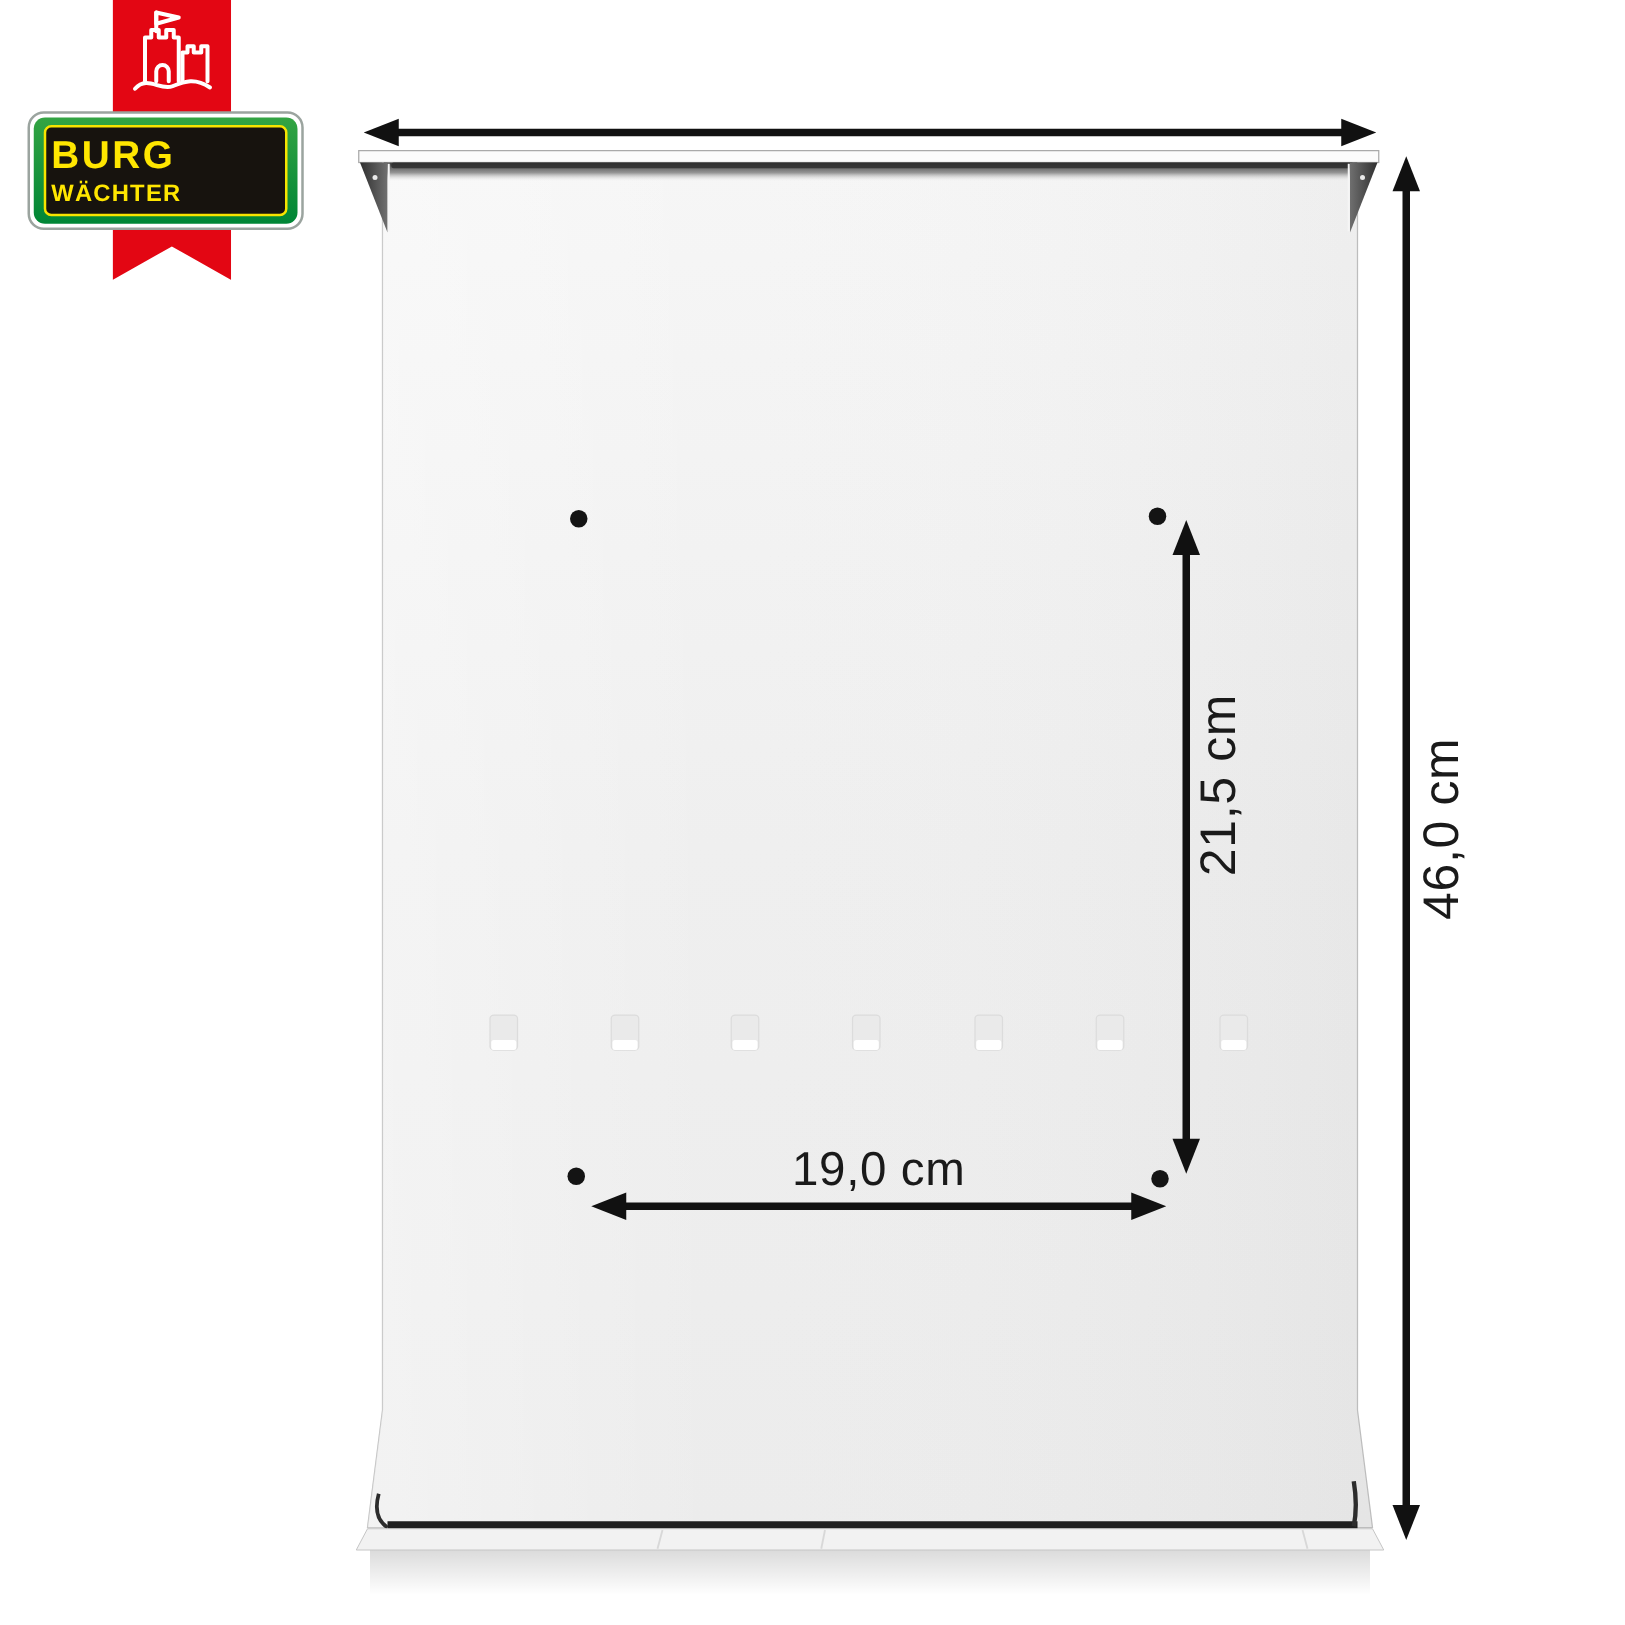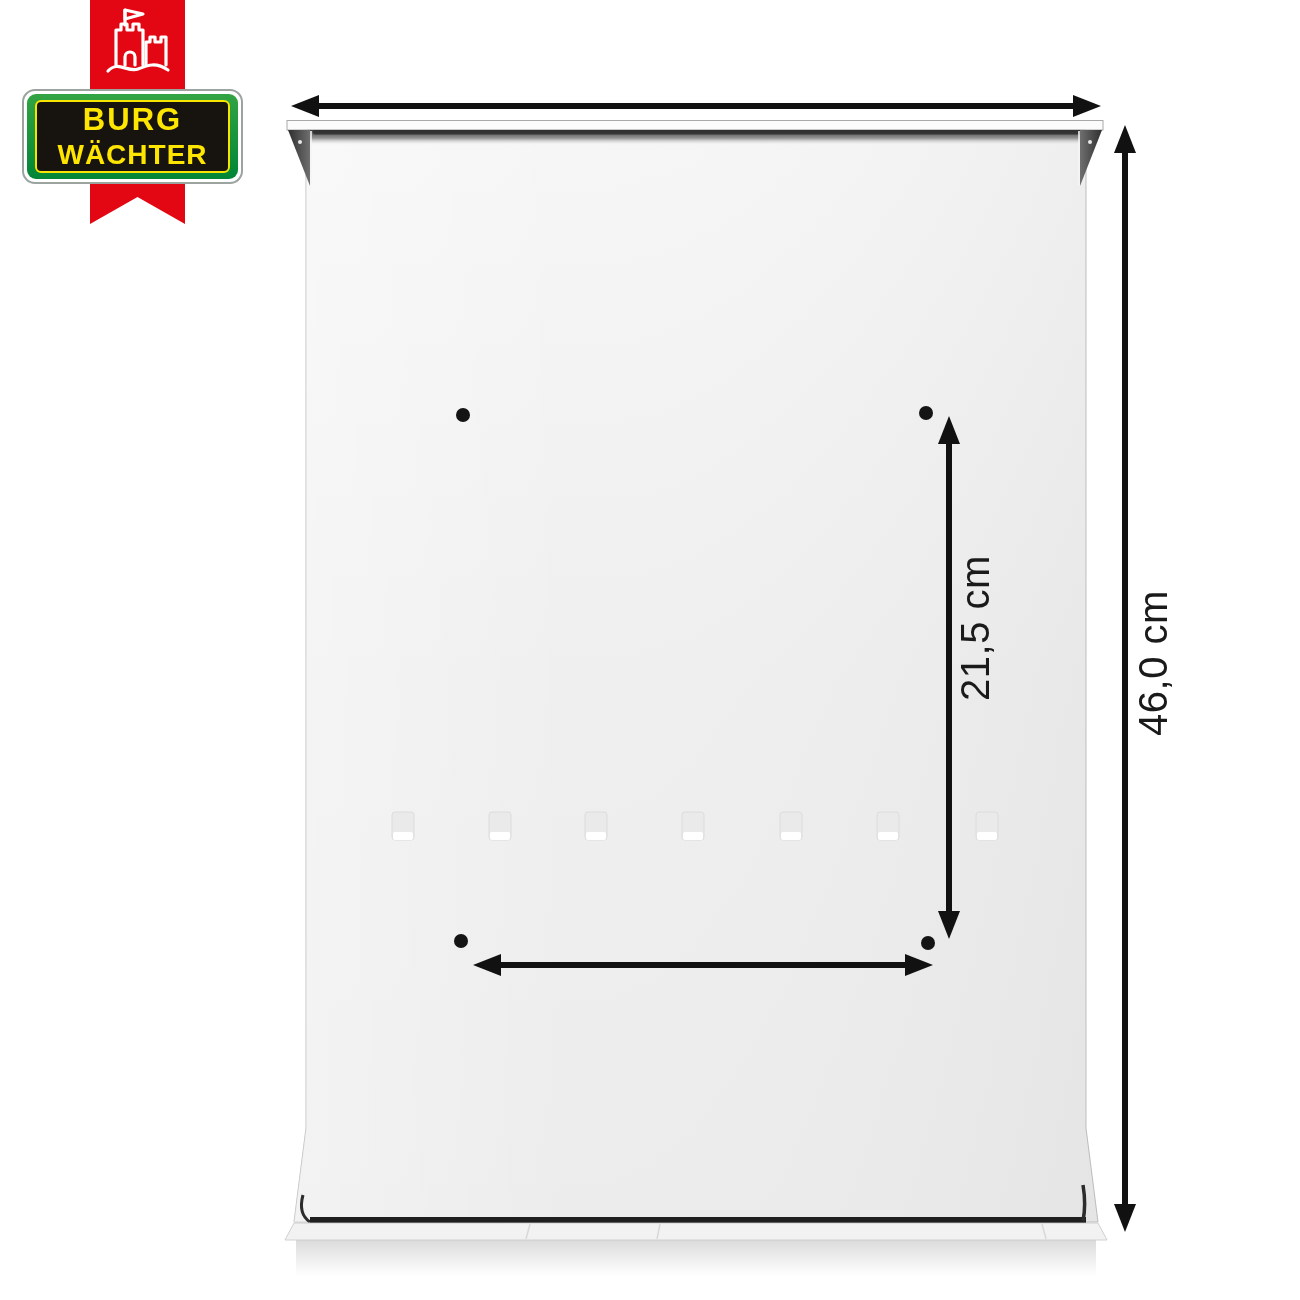--- a/index.html
+++ b/index.html
@@ -13,26 +13,26 @@
           clip-path:polygon(0 0,100% 0,100% 100%,50% 88%,0 100%);z-index:2;}
   .castle{position:absolute;left:8px;top:4px;width:80px;height:74px;}
   .badge{position:absolute;left:22px;top:89px;width:221px;height:95px;
          background:#ffffff;border:2px solid #9ba49f;border-radius:13px;
          box-sizing:border-box;padding:3px;z-index:3;}
   .badge-green{width:100%;height:100%;box-sizing:border-box;border-radius:9px;
          background:linear-gradient(#33a443,#00args 0) ;
          background:linear-gradient(#33a443,#008636);
          padding:6px 8px;display:flex;}
   .badge-black{flex:1;background:#17130e;border:2px solid #f7e400;border-radius:6px;
-         display:flex;flex-direction:column;justify-content:center;align-items:center;
+         display:flex;flex-direction:column;justify-content:center;align-items:flex-start;
          padding:2px 4px;box-sizing:border-box;}
   .brand-line{color:#ffe600;font-weight:bold;text-align:center;line-height:1.0;
          letter-spacing:2px;white-space:nowrap;}
   .brand-line.l1{font-size:31px;}
-  .brand-line.l2{font-size:28px;letter-spacing:1px;}
+  .brand-line.l2{font-size:19px;letter-spacing:1px;}
   .badge-divider{height:3px;background:#ffe600;margin:2px 3px;}
 
   
   .dim-label{position:absolute;color:#1a1a1a;font-size:40px;line-height:44px;
          height:44px;text-align:center;letter-spacing:0.5px;z-index:6;}
   .rot{transform:rotate(-90deg);}
 
   svg.layer{position:absolute;left:0;top:0;z-index:4;}
 </style>
 </head>
@@ -182,14 +182,15 @@
         <polygon points="933,965 905,954 905,976"></polygon>
       </g>
     </g>
   </svg>
 
 
   <div class="dim-label rot" style="left:1003px;top:641px;width:300px;">46,0 cm</div>
 
   <div class="dim-label rot" style="left:825px;top:606px;width:300px;">21,5 cm</div>
 
+  <div class="dim-label" style="left:553px;top:914px;width:300px;font-size:38px;">19,0 cm</div>
 
 </div>
 
 </body></html>

